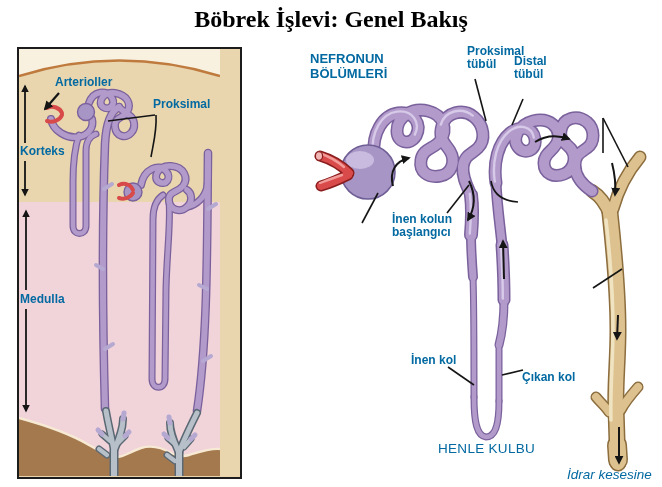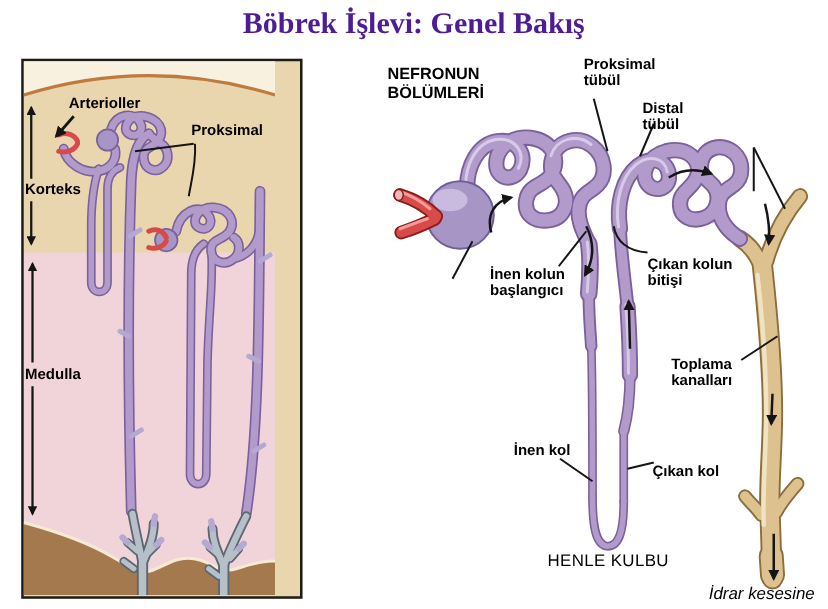--- a/index.html
+++ b/index.html
@@ -1,25 +1,25 @@
 <!DOCTYPE html>
 <html><head>
 <meta charset="utf-8">
 <style>
   html,body{margin:0;padding:0;background:#fff;}
   #stage{position:relative;width:662px;height:487px;background:#ffffff;overflow:hidden;
          font-family:"Liberation Sans",sans-serif;}
   #title{position:absolute;top:6px;left:0;right:0;text-align:center;
-         font-family:"Liberation Serif",serif;font-weight:bold;font-size:24px;color:#4c1d95;}
+         font-family:"Liberation Serif",serif;font-weight:bold;font-size:24px;color:#000000;}
   .panel{position:absolute;}
   #left-panel{left:17px;top:47px;width:225px;height:432px;border:2.5px solid #1c1c1c;
               box-sizing:border-box;background:#e9d6af;}
   #right-panel{left:290px;top:45px;width:372px;height:442px;background:#fff;}
   .panel svg{position:absolute;left:0;top:0;display:block;}
-  .lbl{position:absolute;font-weight:bold;font-size:12px;line-height:13px;color:#000000;}
+  .lbl{position:absolute;font-weight:bold;font-size:12px;line-height:13px;color:#0369a1;}
   .nowrap{white-space:nowrap;}
   .heading{font-size:13px;line-height:15px;}
   .plain{font-weight:400;font-size:13.5px;letter-spacing:.3px;}
   .italic{font-style:italic;font-weight:400;font-size:13.5px;}
   
   .o{fill:none;stroke:#7a619c;stroke-linecap:round;}
   .f{fill:none;stroke:#b29bcb;stroke-linecap:round;}
   .h{fill:none;stroke:#ded2ee;stroke-linecap:round;opacity:.85;}
   .oT{fill:none;stroke:#8c6d3e;stroke-linecap:round;}
   .fT{fill:none;stroke:#ddc28f;stroke-linecap:round;}
@@ -269,23 +269,21 @@
         <path d="M157,168 L179,140"></path>
         <path d="M228,157 C212,156 203,148 201,136"></path>
         <path d="M303,243 L332,224"></path>
         <path d="M158,322 L184,340"></path>
         <path d="M233,325 L212,330"></path>
       </g>
     </svg>
 
     <div class="lbl heading" style="left:20px;top:6px;width:96px;">NEFRONUN BÖLÜMLERİ</div>
     <div class="lbl" style="left:162px;top:0px;width:70px;margin-left:15px;">Proksimal tübül</div>
-    <div class="lbl" style="left:224px;top:35px;width:46px;">Distal tübül</div>
+    <div class="lbl" style="left:224px;top:10px;width:46px;">Distal tübül</div>
     <div class="lbl" style="left:102px;top:168px;width:76px;">İnen kolun başlangıcı</div>
-    <div class="lbl" style="left:228px;top:160px;width:86px;">Çıkan kolun bitişi</div>
-    <div class="lbl" style="left:247px;top:240px;width:62px;">Toplama kanalları</div>
     <div class="lbl nowrap" style="left:101px;top:309px;padding-left:20px;">İnen kol</div>
     <div class="lbl nowrap" style="left:232px;top:326px;">Çıkan kol</div>
     <div class="lbl nowrap plain" style="left:148px;top:397px;">HENLE KULBU</div>
     <div class="lbl nowrap italic" style="left:277px;top:423px;">İdrar kesesine</div>
   </div>
 
 </div>
 
 </body></html>

